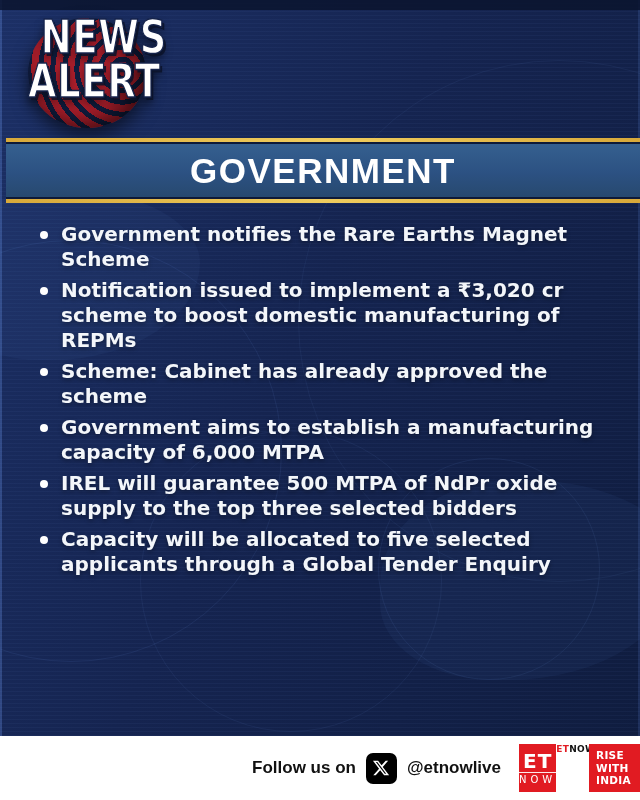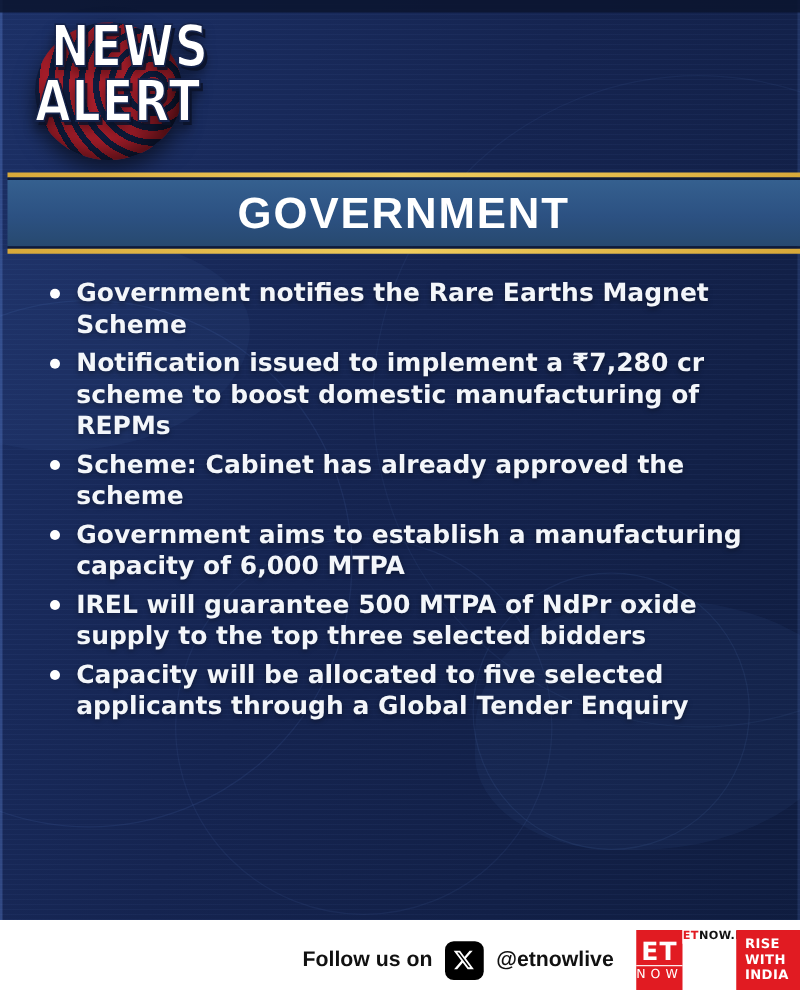--- a/index.html
+++ b/index.html
@@ -64,21 +64,21 @@
   .et-logo{width:58px;height:48px;display:flex;flex-direction:row;margin-left:8px;}
   .et-box{flex:1;background:#e11b22;color:#fff;display:flex;flex-direction:column;
     align-items:center;justify-content:center;gap:1px;}
   .et-top{font-size:20px;font-weight:900;line-height:1;letter-spacing:1px;}
   .et-mid{font-size:10px;font-weight:400;letter-spacing:4px;line-height:1;margin-left:4px;
     border-top:1.5px solid rgba(255,255,255,.9);padding-top:2px;margin-left:0;}
   .et-site{height:11px;background:#fff;display:flex;align-items:center;justify-content:center;
     font-size:9px;font-weight:800;line-height:1;letter-spacing:.3px;}
   .site-et{color:#e11b22;}
   .site-rest{color:#111;}
-  .tagline{width:44px;height:48px;background:#e11b22;color:#fff;margin-left:12px;
+  .tagline{width:44px;height:48px;background:#e11b22;color:#fff;margin-left:2px;
     display:flex;flex-direction:column;justify-content:center;padding-left:7px;gap:2px;
     font-size:10.5px;font-weight:800;line-height:1;letter-spacing:.3px;}
 </style>
 </head>
 <body>
 
 <div class="poster">
   <div class="texture"></div>
   <div class="decor d1"></div>
   <div class="decor d2"></div>
@@ -106,21 +106,21 @@
     <div class="gold"></div>
   </div>
 
   <ul class="bullets">
     <li>
       <span class="dot"></span>
       <span class="btxt">Government notifies the Rare Earths Magnet Scheme</span>
     </li>
     <li>
       <span class="dot"></span>
-      <span class="btxt">Notification issued to implement a ₹7,280 cr scheme to boost domestic manufacturing of REPMs</span>
+      <span class="btxt">Notification issued to implement a ₹3,020 cr scheme to boost domestic manufacturing of REPMs</span>
     </li>
     <li>
       <span class="dot"></span>
       <span class="btxt">Scheme: Cabinet has already approved the scheme</span>
     </li>
     <li>
       <span class="dot"></span>
       <span class="btxt">Government aims to establish a manufacturing capacity of 6,000 MTPA</span>
     </li>
     <li>

